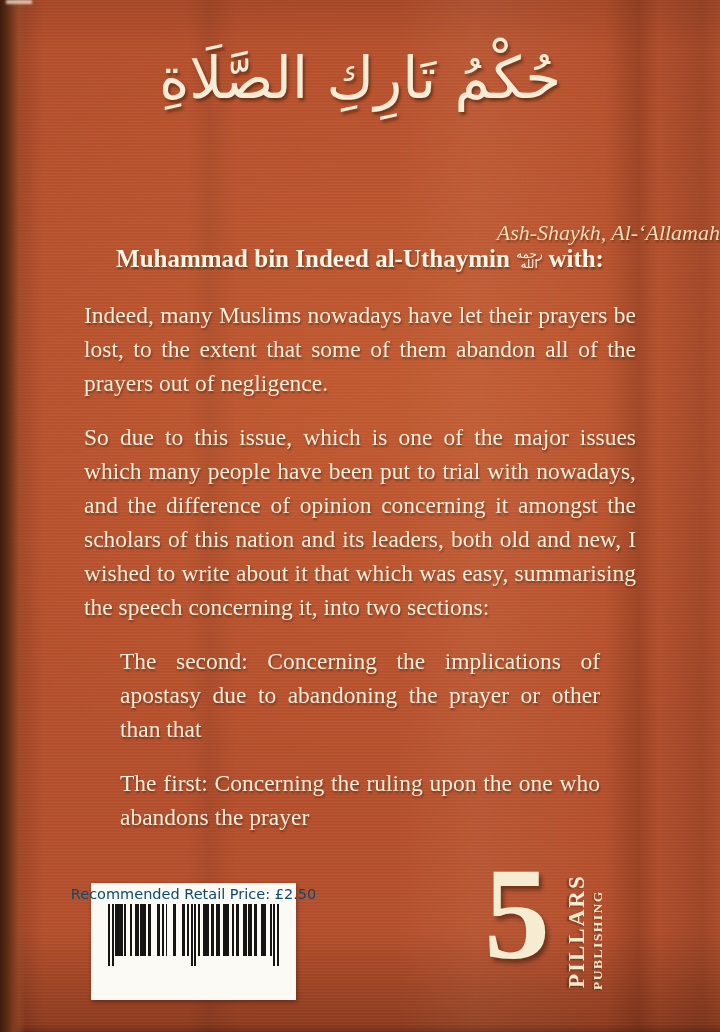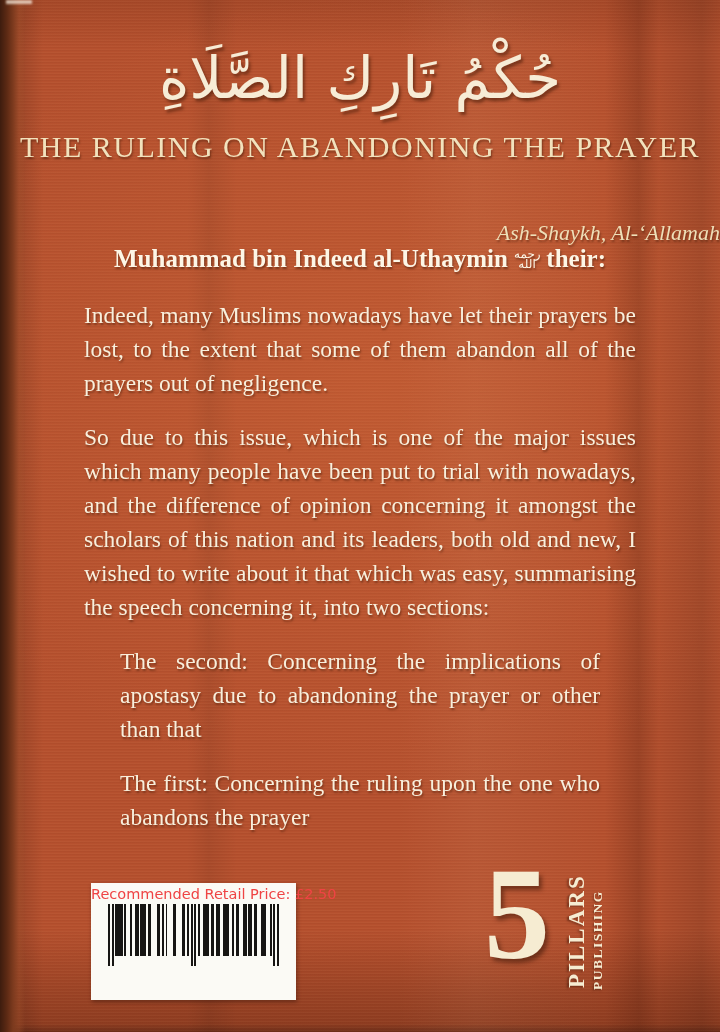--- a/index.html
+++ b/index.html
@@ -82,23 +82,23 @@
     color:#f8efdc;
     text-shadow:1px 2px 2px rgba(70,25,8,0.5);
     text-align:justify;
   }
   .body-text p{margin:0 0 20px 0;}
   .body-text p.indent{margin-left:36px;width:480px;}
   .barcode-label{
     position:absolute;left:91px;top:883px;width:205px;height:117px;
     background:#fbfaf5;
     box-shadow:1px 2px 4px rgba(50,18,8,0.45);
-    display:flex;flex-direction:column;
+    display:flex;flex-direction:column;align-items:center;
     font-family:"DejaVu Sans", sans-serif;
-    color:#ef4444;
+    color:#0c4a6e;
   }
   .price{font-size:14.5px;margin-top:3px;white-space:nowrap;}
   .bars{
     display:flex;align-items:flex-start;justify-content:center;
     height:62px;margin-top:2px;
   }
   .bars i{display:block;height:52px;}
   .bars i.b{background:#171513;}
   .bars i.t{height:62px;}
   .digits{
@@ -129,28 +129,27 @@
 </style>
 </head>
 <body>
 
 <div class="cover">
   <div class="spine"></div>
   <div class="corner-glint"></div>
 
   <div class="arabic-title">حُكْمُ تَارِكِ الصَّلَاةِ</div>
 
-  <div class="eng-title">THE RULING ON ABANDONING THE PRAYER</div>
 
   <div class="author">
     <div class="author-pre">Ash-Shaykh, Al-‘Allamah</div>
     <div class="author-name">
       <span>Muhammad bin Indeed al-Uthaymin</span>
       <span class="rahimahullah">رحمه الله</span>
-      <span> their:</span>
+      <span> with:</span>
     </div>
   </div>
 
   <div class="body-text">
     <p>Indeed, many Muslims nowadays have let their prayers be lost, to the extent that some of them abandon all of the prayers out of negligence.</p>
     <p>So due to this issue, which is one of the major issues which many people have been put to trial with nowadays, and the difference of opinion concerning it amongst the scholars of this nation and its leaders, both old and new, I wished to write about it that which was easy, summarising the speech concerning it, into two sections:</p>
     <p class="indent">The second: Concerning the implications of apostasy due to abandoning the prayer or other than that</p>
     <p class="indent">The first: Concerning the ruling upon the one who abandons the prayer</p>
   </div>
 

